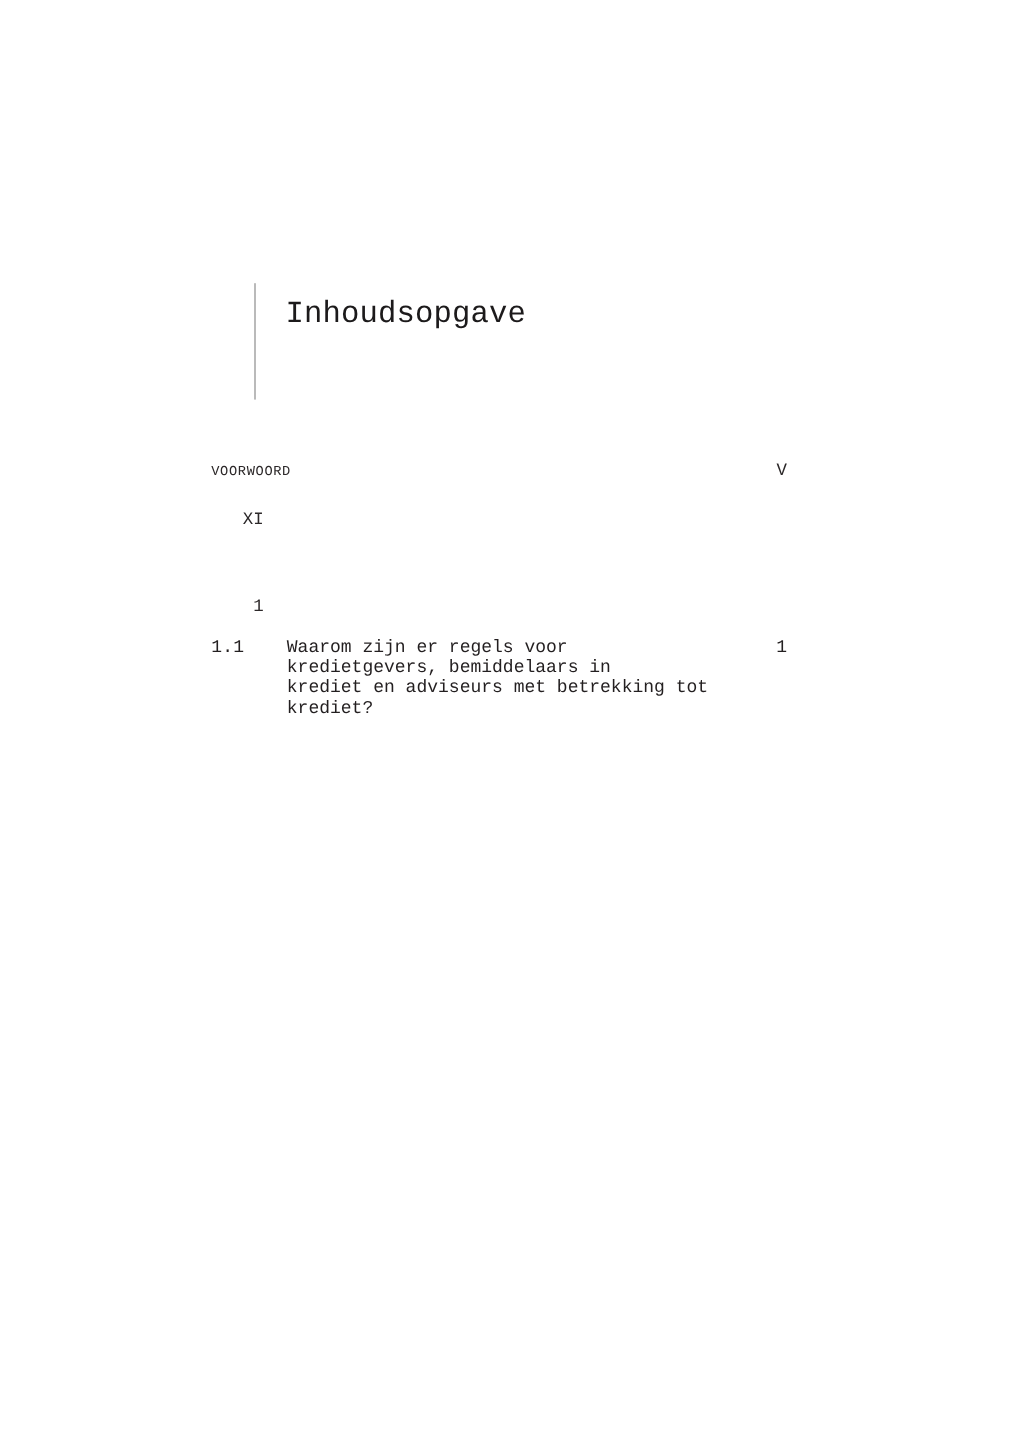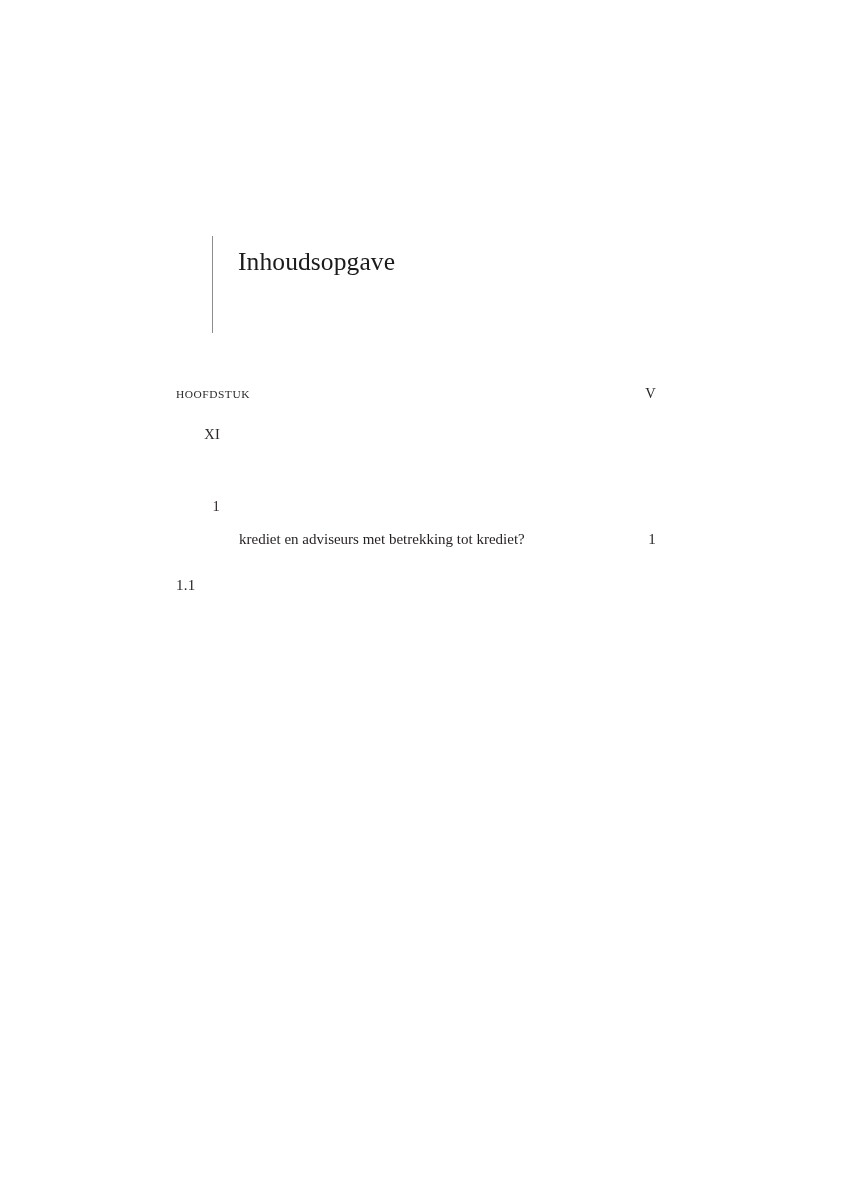--- a/index.html
+++ b/index.html
@@ -6,21 +6,21 @@
     margin: 0;
     padding: 0;
     background: #ffffff;
   }
   .page {
     position: relative;
     width: 849px;
     height: 1200px;
     background: #ffffff;
     overflow: hidden;
-    font-family: Liberation Serif, serif;
+    font-family: Liberation Mono, monospace;
     color: #231f20;
     -webkit-font-smoothing: antialiased;
   }
 
   
   .title-block {
     position: absolute;
     left: 212px;
     top: 232px;
     display: flex;
@@ -82,21 +82,20 @@
     display: flex;
     align-items: flex-start;
     font-size: 15px;
     line-height: 17.1px;
     color: #231f20;
   }
   .entry .num {
     flex: none;
     width: 63px;
     letter-spacing: 0.2px;
-    margin-top: 46px;
   }
   .entry .label {
     flex: 1 1 auto;
     padding-right: 8px;
   }
   .entry .label .l2 { display: block; }
   .entry .page {
     flex: none;
     width: 44px;
     text-align: right;
@@ -113,34 +112,34 @@
 <div class="page">
 
   <div class="title-block">
     <div class="title-rule"></div>
     <h1 class="title-text">Inhoudsopgave</h1>
   </div>
 
   <div class="toc">
 
   <div class="fm-row">
-        <span class="fm-label">HOOFDSTUK</span>
+        <span class="fm-label">VOORWOORD</span>
         <span class="fm-page">V</span>
       </div>
       <div class="fm-gap-1"></div>
       <div class="fm-row">
         <span class="fm-page">XI</span>
       </div>
       <div class="fm-gap-1"></div>
       <div class="fm-gap-3"></div>
       <div class="fm-row">
         <span class="fm-page">1</span>
       </div>
       <div class="entries">
         <div class="entry two">
           <span class="num">1.1</span>
-          <span class="label"><span class="l2">krediet en adviseurs met betrekking tot krediet?</span></span>
+          <span class="label"><span class="l1">Waarom zijn er regels voor kredietgevers, bemiddelaars in</span><span class="l2">krediet en adviseurs met betrekking tot krediet?</span></span>
           <span class="page">1</span>
         </div>
       </div>
     </div>
 
 </div>
 
 </body></html>

